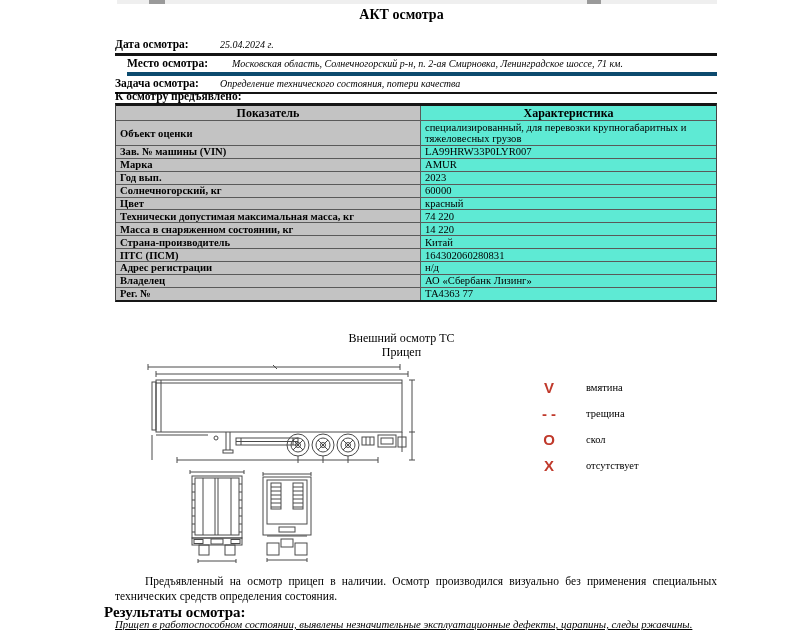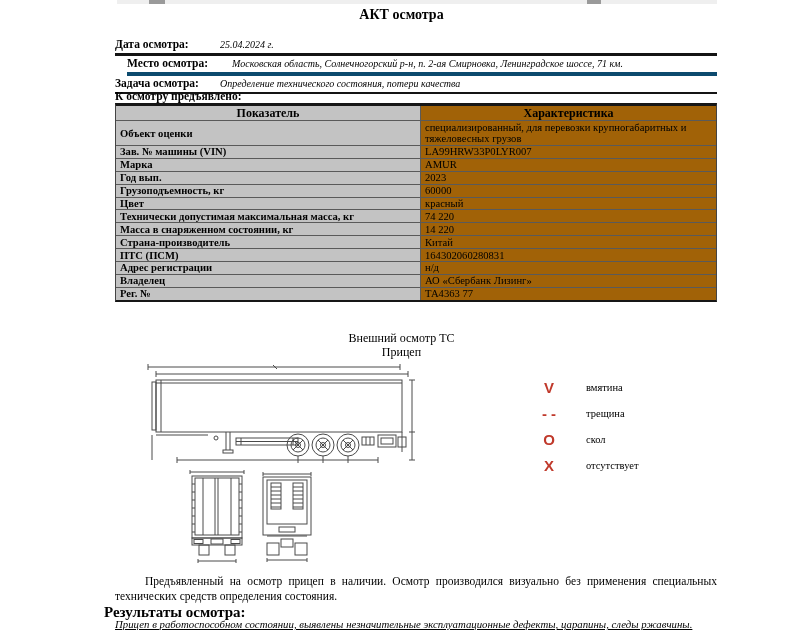--- a/index.html
+++ b/index.html
@@ -30,21 +30,21 @@
   
   .main-table { position:absolute; left:115px; top:103px; width:602px; box-sizing:border-box;
     border:1px solid #444; border-top:3px solid #161616; border-bottom:2px solid #161616; }
   .trow { display:flex; height:12.9px; box-sizing:border-box; }
   .trow + .trow { border-top:1px solid #5a5a5a; }
   .trow.thead { height:14px; }
   .trow.tall { height:25px; }
   .tcell { font-size:10.6px; line-height:11px; padding:0 4px; box-sizing:border-box;
     display:flex; align-items:center; overflow:hidden; }
   .tleft { width:305px; flex:none; background:#c3c3c3; font-weight:bold; border-right:1px solid #5a5a5a; }
-  .tright { flex:1; background:#a16207; }
+  .tright { flex:1; background:#5eead4; }
   .thead .tcell { justify-content:center; font-weight:bold; font-size:12px; }
 
   .section-title { position:absolute; top:331px; left:0; width:100%; text-align:center;
     font-weight:normal; font-size:12px; line-height:14px; }
 
   
   .svg-draw { position:absolute; }
   .side-view { left:138px; top:360px; width:285px; height:112px; }
   .rear-view { left:186px; top:470px; width:64px; height:95px; }
   .front-view { left:258px; top:472px; width:58px; height:91px; }
@@ -107,21 +107,21 @@
     </div>
     <div class="trow">
       <div class="tcell tleft">Марка</div>
       <div class="tcell tright">AMUR</div>
     </div>
     <div class="trow">
       <div class="tcell tleft">Год вып.</div>
       <div class="tcell tright">2023</div>
     </div>
     <div class="trow">
-      <div class="tcell tleft">Грузоподъемность, кг</div>
+      <div class="tcell tleft">Солнечногорский, кг</div>
       <div class="tcell tright">60000</div>
     </div>
     <div class="trow">
       <div class="tcell tleft">Цвет</div>
       <div class="tcell tright">красный</div>
     </div>
     <div class="trow">
       <div class="tcell tleft">Технически допустимая максимальная масса, кг</div>
       <div class="tcell tright">74 220</div>
     </div>

